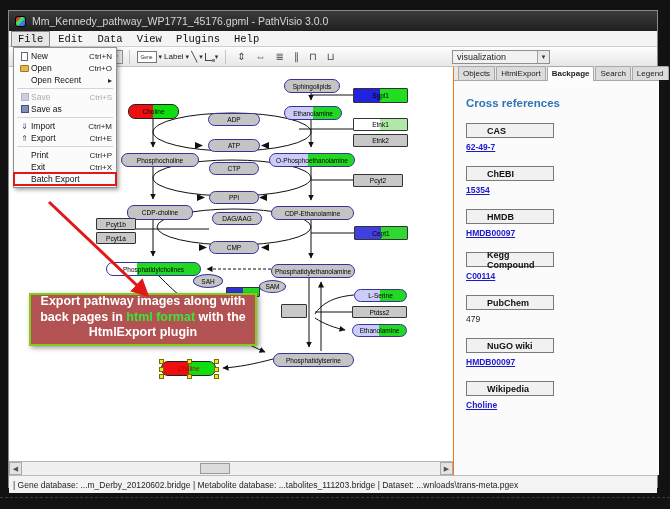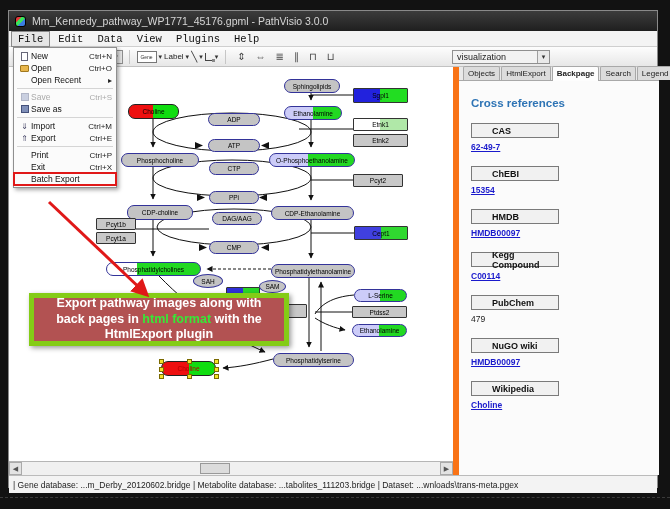--- a/index.html
+++ b/index.html
@@ -36,21 +36,21 @@
     display:flex; align-items:center; justify-content:center; color:#333; }
   .mini-caret { font-size:7px; color:#333; margin-left:2px; }
   .line-glyph { font-size:10px; color:#333; }
   .elbow { width:8px; height:8px; border-left:1px solid #444; border-bottom:1px solid #444; position:relative; }
   .elbow::after { content:""; position:absolute; right:-2px; bottom:-2px; width:3px; height:3px; background:#888; }
   .align-icon { font-size:10px; color:#444; margin:0 5px; }
   .vis-combo { position:absolute; left:443px; top:3px; width:98px; background:#f2f2f2; }
 
   
   .canvas { position:absolute; left:0; top:56px; width:444px; height:408px; background:#fff; overflow:hidden; }
-  .sidebar { position:absolute; left:444px; top:56px; width:206px; height:408px; background:#fbfbfb; border-left:6px solid #f97316; }
+  .sidebar { position:absolute; left:444px; top:56px; width:206px; height:408px; background:#fbfbfb; border-left:1px solid #f97316; }
   .statusbar { position:absolute; left:0; top:464px; width:100%; height:18px; background:#f3f3f3;
     border-top:1px solid #bbb; display:flex; align-items:center; padding-left:4px; }
   .statusbar span { font-size:8.5px; color:#222; white-space:nowrap; }
 
   
   .tabs { display:flex; align-items:flex-end; height:14px; background:#e9e9e9; border-bottom:1px solid #a8a8a8; padding-left:4px; }
   .tab { font-size:8px; color:#222; padding:2px 4px; border:1px solid #a8a8a8; border-bottom:none;
     background:#dcdcdc; margin-right:1px; border-radius:2px 2px 0 0; }
   .tab.active { background:#fdfdfd; font-weight:bold; position:relative; top:1px; padding-bottom:3px; }
   .side-content { padding:0 12px; }
@@ -80,23 +80,23 @@
 
   
   .node { position:absolute; display:flex; align-items:center; justify-content:center;
     font-size:6.5px; color:#000; white-space:nowrap; overflow:visible; z-index:5; }
   .node.rounded { border-radius:7px; }
   .node.rect { border-radius:1px; }
   .node.ellipse { border-radius:50%; }
   .handle { position:absolute; width:5px; height:5px; background:#f2e22a; border:1px solid #7a6a00; z-index:9; }
 
   
-  .annotation { position:absolute; left:20px; top:226px; width:260px; height:53px; background:#b25252;
-    border:5px solid #84cc16; box-shadow:2px 2px 5px rgba(0,0,0,.4); z-index:20;
-    display:flex; align-items:center; justify-content:center; text-align:center; padding:3px 8px; }
+  .annotation { position:absolute; left:20px; top:226px; width:228px; height:53px; background:#b25252;
+    border:2px solid #84cc16; box-shadow:2px 2px 5px rgba(0,0,0,.4); z-index:20;
+    display:flex; align-items:flex-end; justify-content:center; text-align:center; padding:3px 8px; }
   .annotation .ann-text { font-size:12.5px; font-weight:bold; color:#fff; line-height:1.25; }
   .annotation .hl { color:#37e837; }
 
   svg.edges { position:absolute; left:0; top:0; z-index:1; }
   svg.callout { position:absolute; left:0; top:0; z-index:30; pointer-events:none; }
 
   
   .hscroll { position:absolute; left:0; top:394px; width:444px; height:14px; background:#f0f0f0; border-top:1px solid #b5b5b5; display:flex; }
   .hs-btn { width:13px; height:100%; background:#e3e3e3; border:1px solid #aaa; font-size:7px; color:#555;
     display:flex; align-items:center; justify-content:center; }

